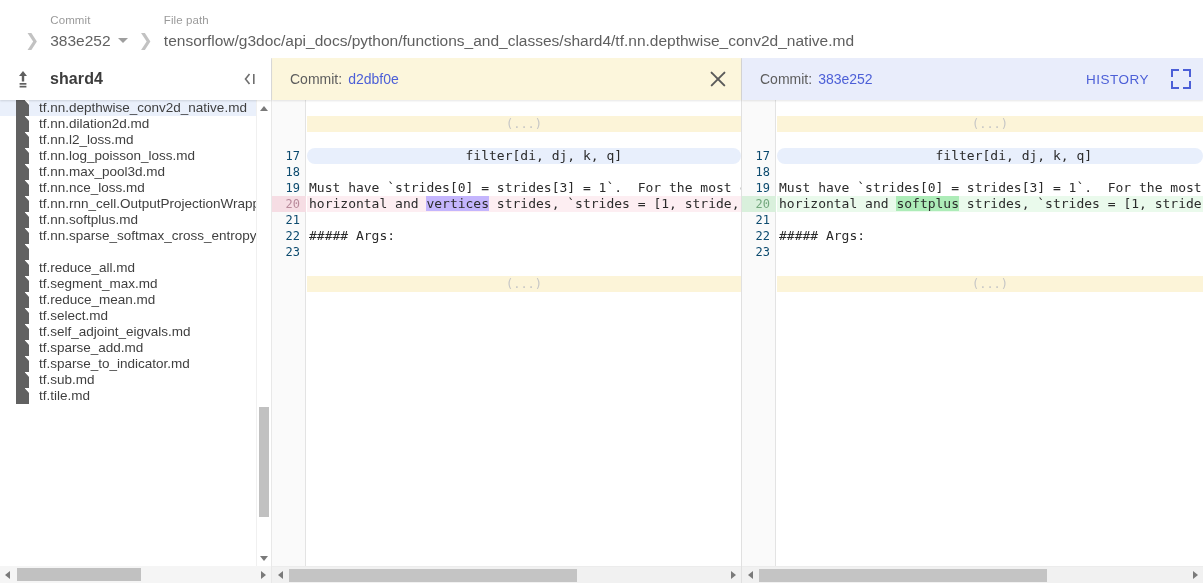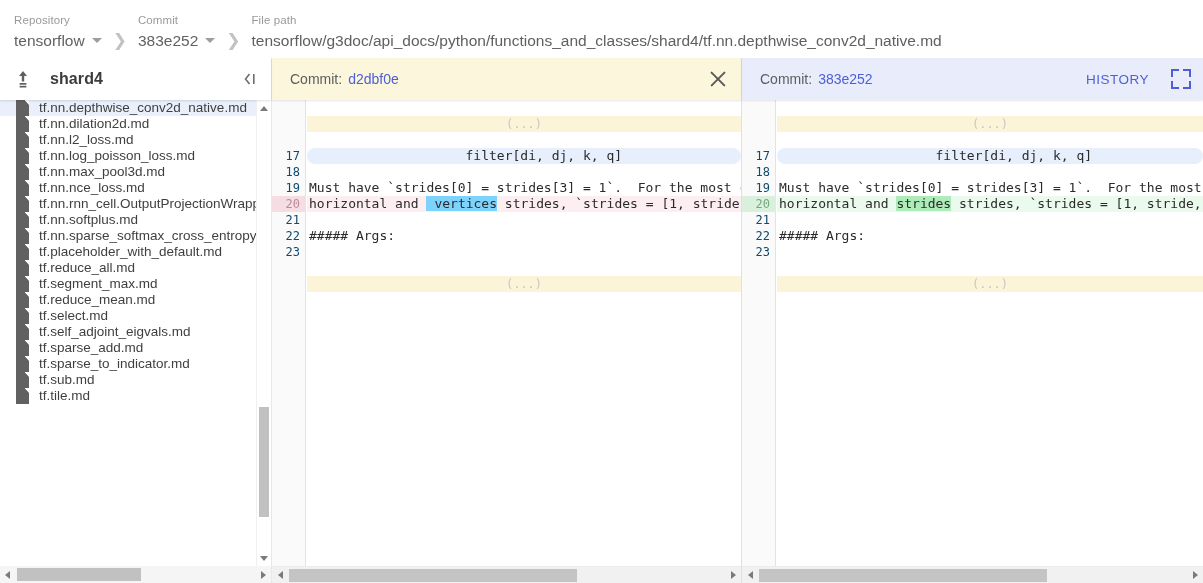--- a/index.html
+++ b/index.html
@@ -191,21 +191,21 @@
   .row.fold .fold-text {
     position: absolute; left: 35px; right: 0; text-align: center;
     font-family: "DejaVu Sans Mono", monospace; font-size: 12px; color: #c6c6c6;
     line-height: 16px;
   }
   .row.moved .txt { background: #e8effc; border-radius: 8px; }
   .row.del .ln  { background: #f6dde4; color: #b98a9b; }
   .row.del .txt { background: #fdeef2; }
   .row.add .ln  { background: #d9f0dc; color: #74a87e; }
   .row.add .txt { background: #eafaec; }
-  .hl-del { background: #7dd3fc; padding-left: 8px; }
+  .hl-del { background: #c4b5fd; }
   .hl-add { background: #adecb8; }
   .spacer-row { height: 16px; }
 
   
   .pane-hscroll {
     position: absolute; left: 0; right: 0; bottom: 0; height: 17px;
     background: #f1f1f1; display: flex; align-items: center;
     border-top: 1px solid #ececec;
   }
   .pane-hscroll .ha { width: 16px; flex: 0 0 16px; display:flex; align-items:center; justify-content:center; }
@@ -213,27 +213,20 @@
   .pane-left  .pane-hthumb { width: 288px; }
   .pane-right .pane-hthumb { width: 288px; }
   .hs-gap { flex: 1 1 auto; }
 </style>
 </head>
 <body>
 
 <div class="app">
 
   <div class="topbar">
-    <div class="crumb">
-      <div class="crumb-label">Repository</div>
-      <div class="crumb-value">
-        <span>tensorflow</span>
-        <span class="caret"></span>
-      </div>
-    </div>
     <div class="crumb-sep">❯</div>
     <div class="crumb">
       <div class="crumb-label">Commit</div>
       <div class="crumb-value">
         <span>383e252</span>
         <span class="caret"></span>
       </div>
     </div>
     <div class="crumb-sep">❯</div>
     <div class="crumb crumb-filepath">
@@ -324,21 +317,20 @@
               <span class="pg"></span>
               <span class="fold"></span>
             </span>
             <span class="file-name">tf.nn.sparse_softmax_cross_entropy_with_logits.md</span>
           </div>
           <div class="file-item">
             <span class="file-icon">
               <span class="pg"></span>
               <span class="fold"></span>
             </span>
-            <span class="file-name">tf.placeholder_with_default.md</span>
           </div>
           <div class="file-item">
             <span class="file-icon">
               <span class="pg"></span>
               <span class="fold"></span>
             </span>
             <span class="file-name">tf.reduce_all.md</span>
           </div>
           <div class="file-item">
             <span class="file-icon">
@@ -517,21 +509,21 @@
               <div class="row">
                 <div class="ln">18</div>
                 <div class="txt"></div>
               </div>
               <div class="row">
                 <div class="ln">19</div>
                 <div class="txt">Must have `strides[0] = strides[3] = 1`.  For the most co</div>
               </div>
               <div class="row add">
                 <div class="ln">20</div>
-                <div class="txt"><span>horizontal and </span><span class="hl-add">strides</span><span> strides, `strides = [1, stride, s</span></div>
+                <div class="txt"><span>horizontal and </span><span class="hl-add">softplus</span><span> strides, `strides = [1, stride, s</span></div>
               </div>
               <div class="row">
                 <div class="ln">21</div>
                 <div class="txt"></div>
               </div>
               <div class="row">
                 <div class="ln">22</div>
                 <div class="txt">##### Args:</div>
               </div>
               <div class="row">

